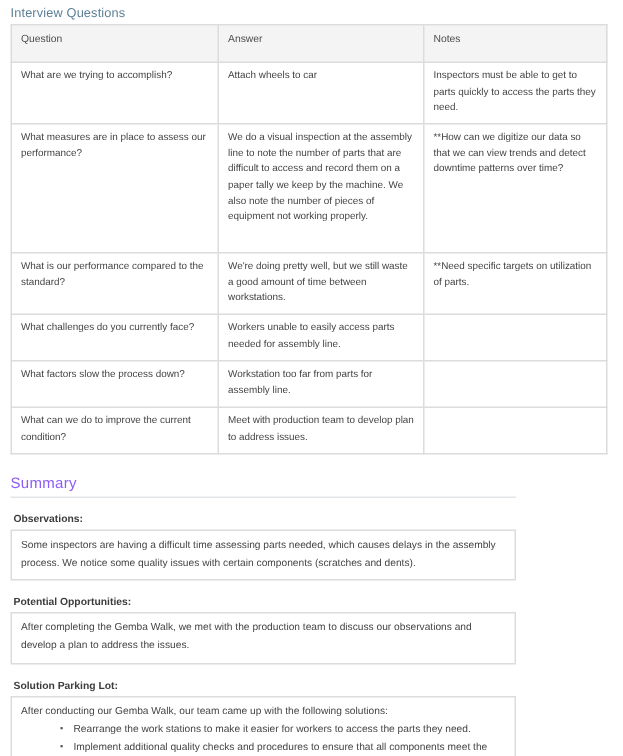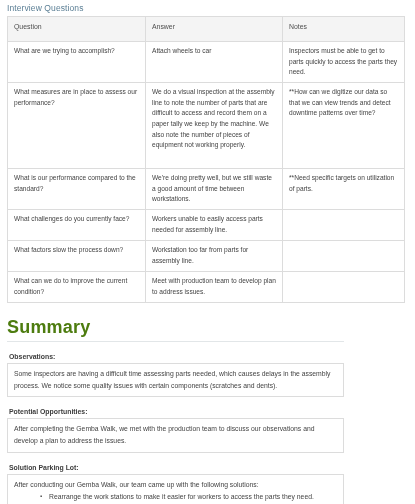--- a/index.html
+++ b/index.html
@@ -65,23 +65,23 @@
   .qtable tbody tr.r3 td { height: 32px; }
   .qtable tbody tr.r4 td { height: 22px; }
   .qtable tbody tr.r5 td { height: 22px; }
   .qtable tbody tr.r6 td { height: 22px; }
 
   
   .summary-head {
     margin: 14px 7px 0 7px;
     padding-bottom: 3px;
     border-bottom: 1px solid #e2e6e8;
-    font-size: 18px;
-    font-weight: bold;
-    color: #4d7c0f;
+    font-size: 10px;
+    font-weight: normal;
+    color: #8b5cf6;
     letter-spacing: 0.2px;
   }
 
   
   .block { margin: 0 7px; }
   .block-title {
     font-size: 6.9px;
     font-weight: bold;
     color: #3c3c3c;
     margin: 11px 0 3px 2px;

